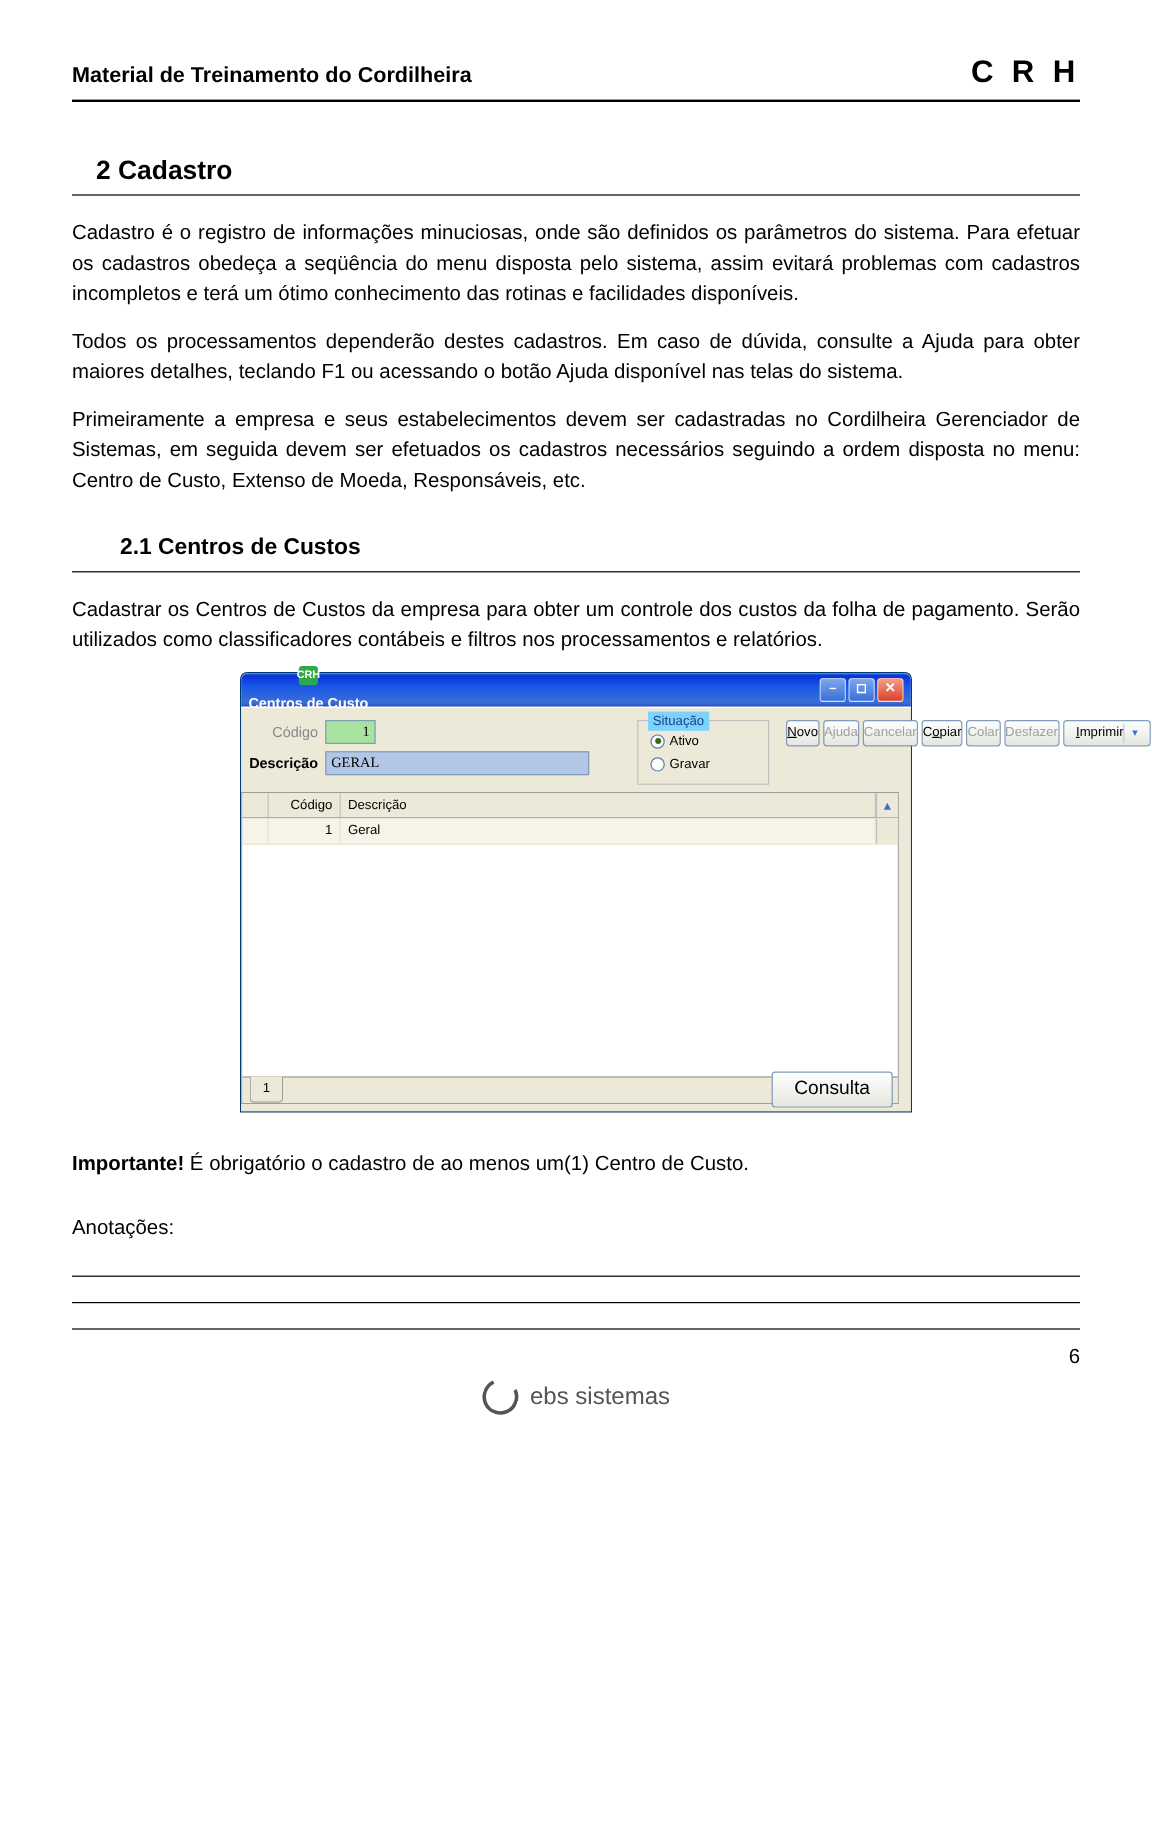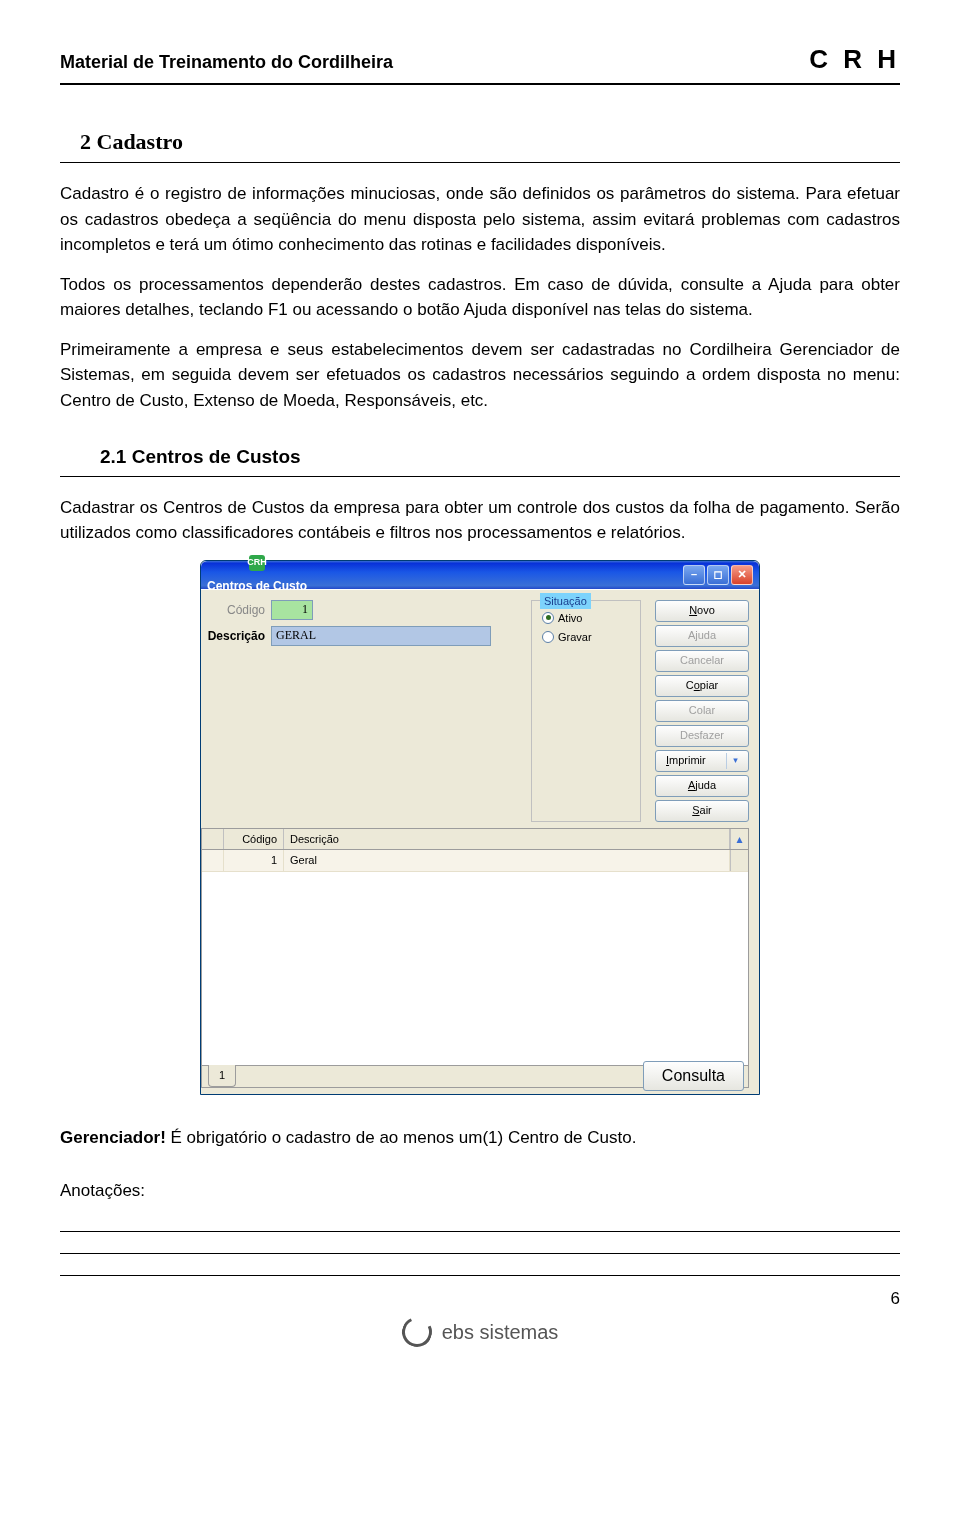--- a/index.html
+++ b/index.html
@@ -20,21 +20,20 @@
     border-bottom: 2px solid #000;
     padding-bottom: 4px;
     margin-bottom: 40px;
   }
   .header-left { font-weight: bold; font-size: 18px; }
   .header-right { font-weight: bold; font-size: 26px; letter-spacing: 4px; }
   h2.section-title {
     font-size: 22px;
     font-weight: bold;
     margin: 0 0 4px 20px;
-    font-family: Liberation Serif, serif;
   }
   .hr { border-bottom: 1.5px solid #000; margin-bottom: 18px; }
   p.body {
     text-align: justify;
     margin-bottom: 14px;
   }
   h3.subsection {
     font-size: 19px;
     font-weight: bold;
     margin: 30px 0 4px 40px;
@@ -108,21 +107,21 @@
   .radio-row { display:flex; align-items:center; gap:4px; font-size:11px; margin:3px 0; color:#000;text-align:center;}
   .rdo {
     width:12px; height:12px; border-radius:50%;
     border:1px solid #5b7fa7; background:#fff; display:inline-flex;
     align-items:center; justify-content:center;
   }
   .rdo.checked::after{
     content:""; width:5px; height:5px; border-radius:50%;
     background:#2e6d1f;
   }
-  .btncol { display:flex; flex-direction:column; gap:3px; width:94px; }
+  .btncol { display:flex; flex-direction:row; gap:3px; width:94px; }
   .wbtn {
     height:22px; border:1px solid #7f9db9;
     background: linear-gradient(#fefefe,#e6e6e0);
     border-radius:3px; font-size:11px; text-align:center;
     display:flex; align-items:center; justify-content:center;
     color:#000;
   }
   .wbtn.disabled { color:#a0a0a0; }
   .wbtn .u { text-decoration:underline; }
   .wbtn.split { justify-content:space-between; padding:0 4px 0 10px; }
@@ -276,21 +275,21 @@
         <div class="grid-foot">
           <div class="tabchip">1</div>
           <div class="consulta">Consulta</div>
         </div>
       </div>
     </div>
   </div>
 </div>
 
 <p class="body important">
-  <b>Gerenciador!</b><span> É obrigatório o cadastro de ao menos um(1) Centro de Custo.</span>
+  <b>Importante!</b><span> É obrigatório o cadastro de ao menos um(1) Centro de Custo.</span>
 </p>
 
 <div class="anot">
   <span>Anotações:</span>
   <div class="lines">
     <div></div>
       <div></div>
       <div></div>
   </div>
 </div>

